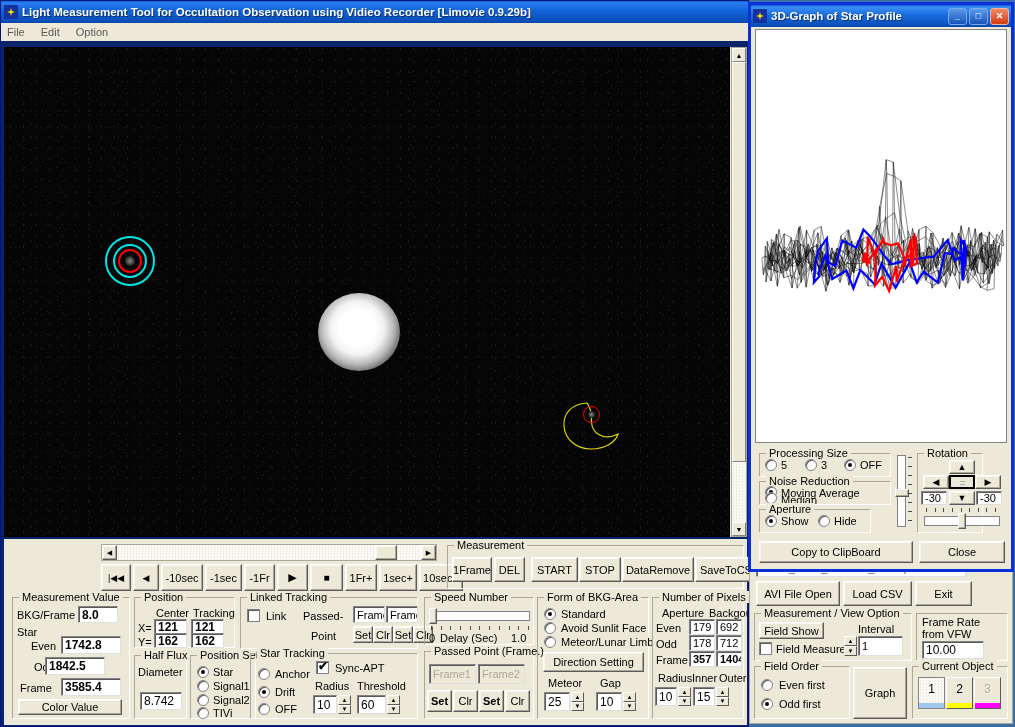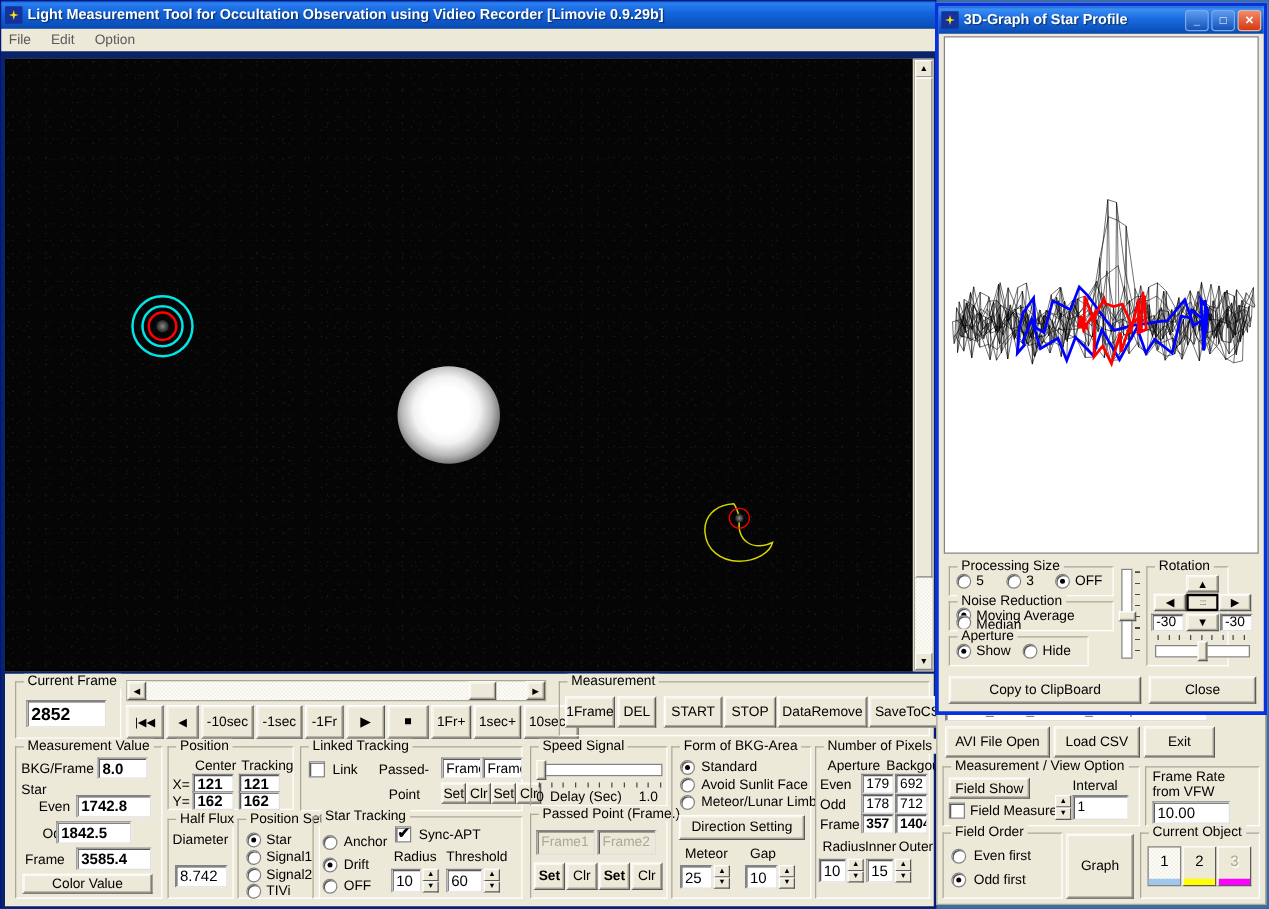--- a/index.html
+++ b/index.html
@@ -136,24 +136,20 @@
         <div class="vsbtn" style="top:0;">▲</div>
         <div class="vstrack">
           <div class="vsthumb"></div>
         </div>
         <div class="vsbtn" style="bottom:0;">▼</div>
       </div>
     </div>
 
     <div class="panel" style="left:3px;top:538px;width:743px;height:186px;background:#ece9d8;">
 
-      <div class="grp" style="left:8px;top:6px;width:85px;height:46px;">
-        <span class="lg">Current Frame</span>
-        <div class="tf b" style="left:8px;top:14px;width:64px;height:22px;font-size:14px;">2852</div>
-      </div>
 
       <div class="hscroll" style="left:97px;top:5px;width:336px;height:17px;">
         <div class="btn" style="left:0;top:0;width:15px;height:15px;font-size:7px;">◀</div>
         <div class="btn" style="right:0;top:0;width:15px;height:15px;font-size:7px;">▶</div>
         <div class="btn" style="left:273px;top:0;width:22px;height:15px;"></div>
       </div>
 
       <div style="position:absolute;left:97px;top:25px;width:336px;height:27px;">
         <div class="btn" style="left:0;top:0;width:30px;height:27px;font-size:9px;">|◀◀</div>
         <div class="btn" style="left:32px;top:0;width:26px;height:27px;font-size:9px;">◀</div>
@@ -253,21 +249,21 @@
             <div>▼</div>
           </div>
         <div class="tf" style="left:106px;top:41px;width:29px;height:19px;font-size:12px;">60</div>
         <div class="spin" style="left:136px;top:41px;height:19px;">
             <div>▲</div>
             <div>▼</div>
           </div>
       </div>
 
       <div class="grp" style="left:420px;top:58px;width:110px;height:48px;">
-        <span class="lg">Speed Signal</span>
+        <span class="lg">Speed Number</span>
         <div class="sldtrack" style="left:5px;top:13px;width:100px;height:10px;"></div>
         <div class="sldthumb" style="left:4px;top:10px;width:8px;height:16px;"></div>
         <div class="ticks" style="left:6px;top:28px;width:98px;">
           <i></i>
             <i></i>
             <i></i>
             <i></i>
             <i></i>
             <i></i>
             <i></i>

